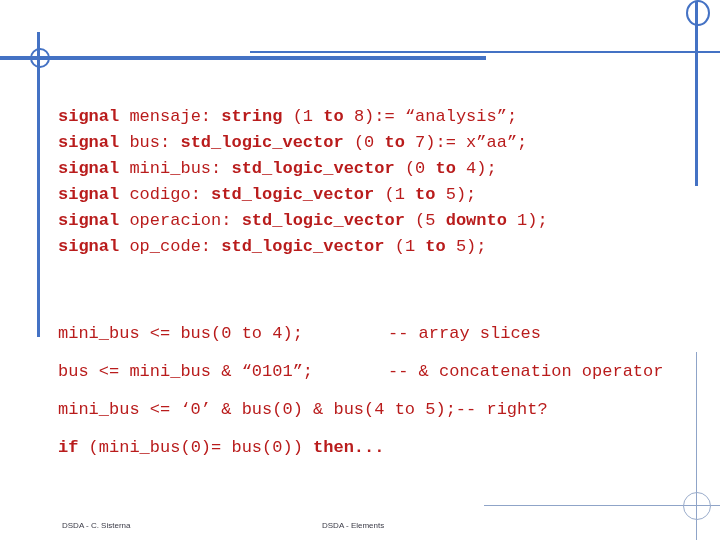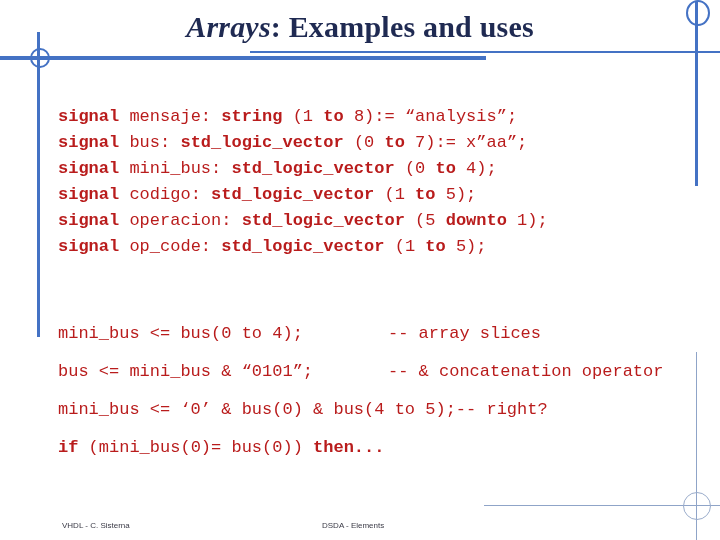--- a/index.html
+++ b/index.html
@@ -128,25 +128,22 @@
   <div class="deco" id="v-right-top"></div>
   <div class="deco-light" id="v-right-low"></div>
   <div class="deco" id="h-thin"></div>
   <div class="deco" id="h-thick"></div>
   <div class="deco-light" id="h-footer"></div>
 
   <div class="circ" id="circ-left"></div>
   <div class="circ" id="circ-right"></div>
   <div class="circ-light" id="circ-footer"></div>
 
-  <div id="title">
-    <span class="it">Arrays</span><span>: Examples and uses</span>
-  </div>
 
   <div class="code" id="decls"><div class="line"><span class="b">signal </span><span>mensaje: </span><span class="b">string </span><span>(1 </span><span class="b">to </span><span>8):= “analysis”;</span></div><div class="line"><span class="b">signal </span><span>bus: </span><span class="b">std_logic_vector </span><span>(0 </span><span class="b">to </span><span>7):= x”aa”;</span></div><div class="line"><span class="b">signal </span><span>mini_bus: </span><span class="b">std_logic_vector </span><span>(0 </span><span class="b">to </span><span>4);</span></div><div class="line"><span class="b">signal </span><span>codigo: </span><span class="b">std_logic_vector </span><span>(1 </span><span class="b">to </span><span>5);</span></div><div class="line"><span class="b">signal </span><span>operacion: </span><span class="b">std_logic_vector </span><span>(5 </span><span class="b">downto </span><span>1);</span></div><div class="line"><span class="b">signal </span><span>op_code: </span><span class="b">std_logic_vector </span><span>(1 </span><span class="b">to </span><span>5);</span></div></div>
 
   <div class="code" id="stmts"><div class="row"><span>mini_bus &lt;= bus(0 to 4);</span><span class="cmt">-- array slices</span></div><div class="row"><span>bus &lt;= mini_bus &amp; “0101”;</span><span class="cmt">-- &amp; concatenation operator</span></div><div class="row"><span>mini_bus &lt;= ‘0’ &amp; bus(0) &amp; bus(4 to 5);-- right?</span></div><div class="row"><span class="b">if </span><span>(mini_bus(0)= bus(0)) </span><span class="b">then...</span></div></div>
 
-  <div class="footer" id="foot-left">VHDL - C. Sisterna</div>
+  <div class="footer" id="foot-left">DSDA - C. Sisterna</div>
   <div class="footer" id="foot-mid">DSDA - Elements</div>
   <div class="footer" id="foot-page">51</div>
 
 </div>
 
 </body></html>

